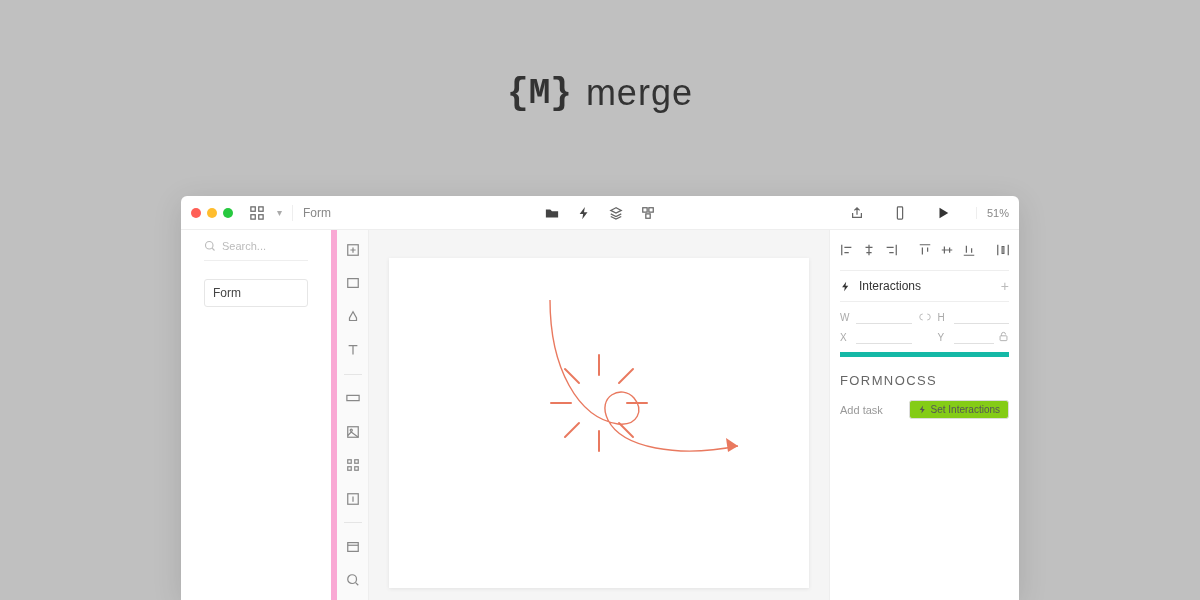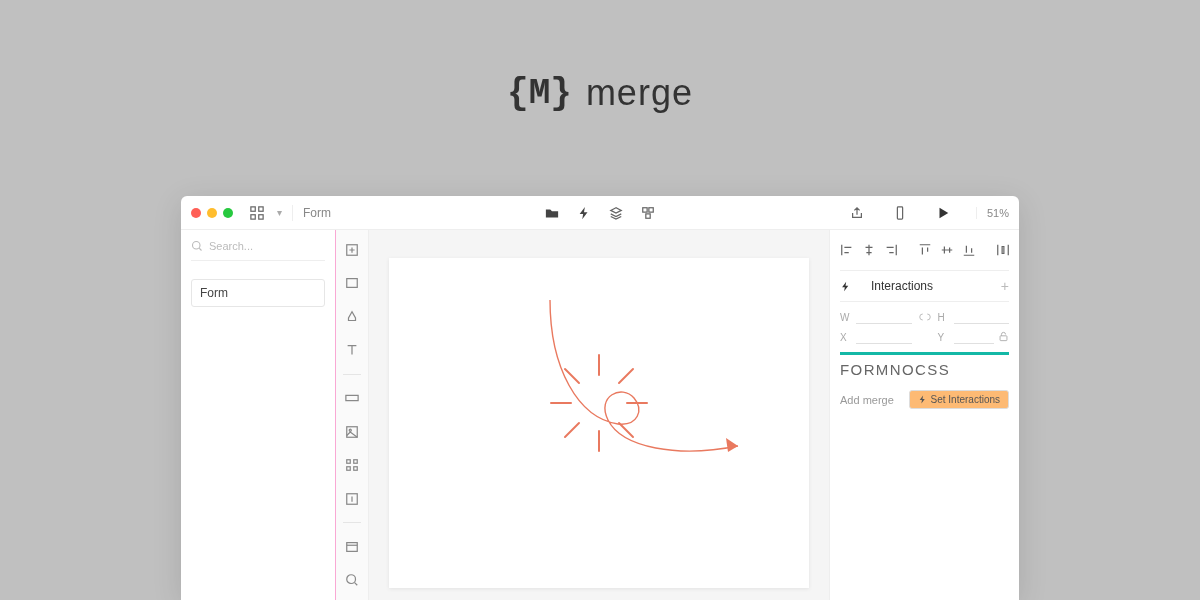--- a/index.html
+++ b/index.html
@@ -41,21 +41,21 @@
   .icon-btn svg { width: 14px; height: 14px; stroke: currentColor; fill: none; stroke-width: 1.4; }
   .chev { color: #aaa; font-size: 10px; }
   .tb-title { color: #888; font-size: 12px; }
   .tb-center { position: absolute; left: 50%; transform: translateX(-50%); display: flex; gap: 12px; }
   .tb-right { margin-left: auto; display: flex; align-items: center; gap: 23px; }
   .zoom { color: #888; font-size: 11px; border-left: 1px solid #eee; padding-left: 10px; }
   
   .body { flex: 1; display: flex; min-height: 0; }
   
   .left {
-    width: 170px; border-right: 1px solid #f9a8d4; padding: 10px 10px;
+    width: 170px; border-right: 6px solid #f9a8d4; padding: 10px 23px;
   }
   .search {
     display: flex; align-items: center; gap: 6px; color: #bbb;
     border-bottom: 1px solid #eee; padding-bottom: 8px; font-size: 11px;
   }
   .layer-card {
     margin-top: 18px; border: 1px solid #e6e6e6; border-radius: 3px;
     padding: 6px 8px; font-size: 12px; color: #444;
   }
   
@@ -82,25 +82,25 @@
   .section-head {
     display: flex; align-items: center; justify-content: space-between;
     border-top: 1px solid #eee; border-bottom: 1px solid #eee;
     padding: 7px 0; font-size: 12px; color: #333;
   }
   .section-head .plus { color: #bbb; font-size: 14px; }
   .dims { display: grid; grid-template-columns: 12px 1fr 18px 12px 1fr; row-gap: 6px; column-gap: 4px; align-items: center; font-size: 10px; color: #aaa; }
   .dims .lbl { text-align: left; }
   .dims .field { border-bottom: 1px solid #e0e0e0; height: 14px; }
   .dims .link { display:flex; justify-content:center; }
-  .comp-label { font-size: 15px; letter-spacing: 1.4px; color: #666; border-top: 3px solid #14b8a6; padding-top: 6px; }
+  .comp-label { font-size: 13px; letter-spacing: 1.4px; color: #666; border-top: 5px solid #14b8a6; padding-top: 16px; }
   .kv { display: flex; align-items: center; justify-content: space-between; font-size: 11px; color: #999; padding: 4px 0; }
   .set-btn {
     border: 1px solid #ddd; border-radius: 3px; padding: 3px 8px; font-size: 10px;
-    display: inline-flex; align-items: center; gap: 4px; color: #555; background: #fdba74;
+    display: inline-flex; align-items: center; gap: 4px; color: #555; background: #84cc16;
   }
 </style>
 </head>
 <body>
 
 <div class="brand">
   <span class="brand-mark">{M}</span>
   <span class="brand-text">merge</span>
 </div>
 
@@ -311,21 +311,21 @@
           </span>
         <span class="icon-btn">
             <svg viewBox="0 0 16 16">
               <path d="M2 2h12M2 14h12M4 7h8v2H4z"></path>
             </svg>
           </span>
 
       </div>
 
       <div class="section-head">
-        <span style="display:flex;align-items:center;gap:20px;">
+        <span style="display:flex;align-items:center;gap:8px;">
           <svg viewBox="0 0 16 16" width="11" height="11" style="fill:#333">
               <path d="M9 1 3 9h4l-1 6 6-8H8z"></path>
             </svg>
           <span>Interactions</span>
         </span>
         <span class="plus">+</span>
       </div>
 
       <div class="dims">
         <span class="lbl">W</span>
@@ -347,21 +347,21 @@
           <span><svg viewBox="0 0 16 16" width="11" height="11" style="stroke:#aaa;fill:none;stroke-width:1.3">
                 <rect x="3" y="7" width="10" height="7" rx="1"></rect>
                 <path d="M5 7V5a3 3 0 0 1 6 0"></path>
               </svg></span>
         </span>
       </div>
 
       <div class="comp-label">FORMNOCSS</div>
 
       <div class="kv">
-        <span>Add merge</span>
+        <span>Add task</span>
         <span class="set-btn">
           <svg viewBox="0 0 16 16" width="9" height="9" style="fill:#555">
               <path d="M9 1 3 9h4l-1 6 6-8H8z"></path>
             </svg>
           <span>Set Interactions</span>
         </span>
       </div>
     </div>
 
   </div>

